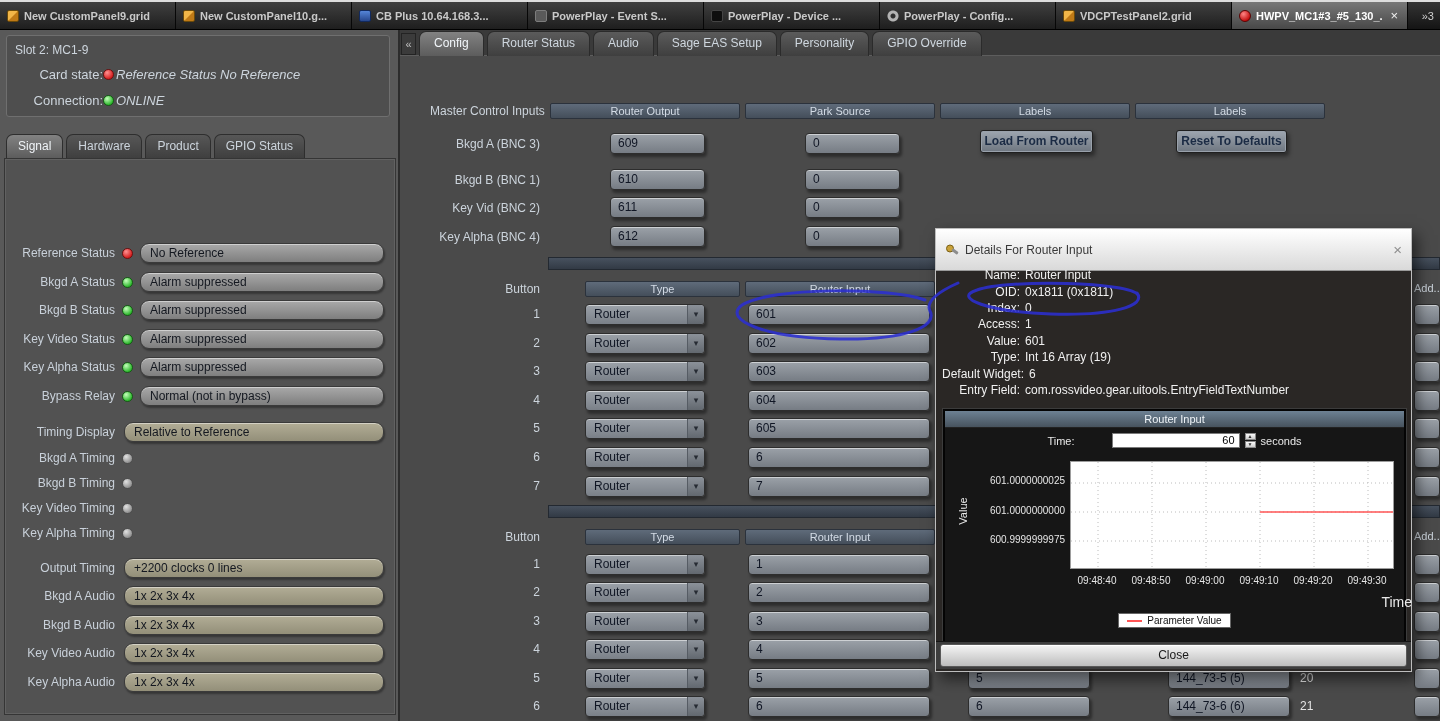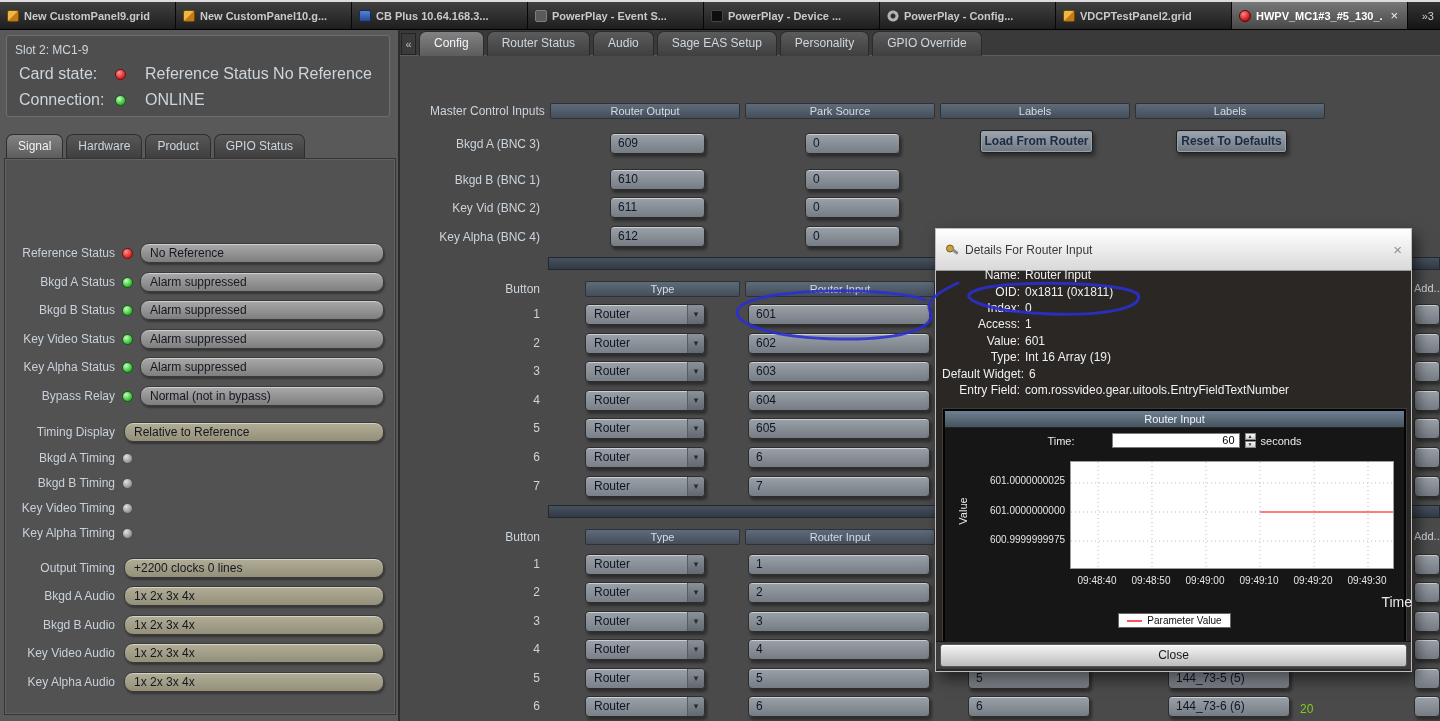--- a/index.html
+++ b/index.html
@@ -20,23 +20,23 @@
 .icon-dark{background:#0e0e0e;border:1px solid #444;}
 .icon-gear{background:radial-gradient(circle,#2e2e2e 0 2px,#b3b3b3 3px 5px,rgba(0,0,0,0) 6px);}
 .icon-rec{border-radius:50%;background:radial-gradient(circle at 35% 30%,#ff8585,#c00b0b 75%);border:1px solid #5e0303;}
 .tclose{margin-left:auto;color:#efefef;font-size:13px;line-height:12px;padding:0 2px;}
 .tab-overflow{flex:1;display:flex;align-items:center;justify-content:flex-end;padding-right:6px;color:#cfcfcf;font-size:11px;}
 
 
 #left-panel{position:absolute;top:30px;left:0;width:400px;height:691px;background:#595959;border-right:2px solid #2c2c2c;}
 .infobox{position:absolute;left:6px;top:5px;width:384px;height:82px;background:#4e4e4e;border:1px solid #6f6f6f;border-radius:3px;}
 .info-title{position:absolute;left:8px;top:7px;color:#cdd5dd;font-size:12px;}
-.info-row{position:absolute;left:12px;width:370px;height:14px;display:flex;align-items:center;color:#cdd5dd;font-size:16px;}
+.info-row{position:absolute;left:0;width:370px;height:14px;display:flex;align-items:center;color:#cdd5dd;font-size:13px;text-align:right;}
 .info-row .ilabel{flex:0 0 96px;}
-.info-row .ivalue{margin-left:19px;}
+.info-row .ivalue{margin-left:2px;font-style:italic;}
 .led{width:11px;height:11px;border-radius:50%;flex:0 0 11px;}
 .led.red{background:radial-gradient(circle at 35% 30%,#ff9090,#d41f1f 72%);border:1px solid #6e0e0e;}
 .led.green{background:radial-gradient(circle at 35% 30%,#c4ffba,#2db82d 72%);border:1px solid #145c14;}
 .led.gray{background:radial-gradient(circle at 35% 30%,#e2e2e2,#919191 72%);border:1px solid #4e4e4e;}
 .ltabs{position:absolute;left:6px;top:104px;display:flex;gap:3px;height:25px;}
 .ltab{padding:4px 11px;font-size:12px;color:#cdd5dd;background:linear-gradient(#575757,#3e3e3e);border:1px solid #2e2e2e;border-bottom:none;border-radius:7px 7px 0 0;cursor:pointer;white-space:nowrap;}
 .ltab.active{background:linear-gradient(#828282,#5b5b5b);color:#f0f4f8;}
 .statusbox{position:absolute;left:4px;top:128px;width:392px;height:557px;background:#525252;border:1px solid #353535;box-shadow:inset 0 0 0 1px #616161;}
 .srow{position:absolute;left:2px;width:386px;height:22px;display:flex;align-items:center;}
 .slabel{flex:0 0 110px;text-align:right;color:#c9d1da;font-size:12px;padding-right:2px;white-space:nowrap;}
@@ -52,21 +52,21 @@
 .mtab.active{background:linear-gradient(#828282,#5c5c5c);color:#f2f6fa;}
 #content{position:absolute;left:400px;top:56px;width:1040px;height:665px;background:#4a4a4a;}
 .mlabel{position:absolute;left:400px;width:140px;text-align:right;color:#ccd4dc;font-size:12px;height:20px;line-height:20px;white-space:nowrap;padding-left:30px;}
 .colhdr{position:absolute;height:16px;line-height:15px;text-align:center;background:linear-gradient(#5f6b7a,#444e5a);border:1px solid #2b323c;border-radius:2px;color:#d4dce6;font-size:11px;}
 .field{position:absolute;height:21px;background:linear-gradient(#9ba1a8,#767c84);border:1px solid #2d2d2d;border-radius:4px;color:#101624;font-size:12px;line-height:19px;padding:0 7px;white-space:nowrap;overflow:hidden;box-shadow:inset 0 1px 0 rgba(255,255,255,.5),2px 3px 3px rgba(0,0,0,.4);}
 .pushbtn{position:absolute;height:23px;background:linear-gradient(#9ea6b0,#6e7680);border:1px solid #1f1f1f;border-radius:3px;color:#1b2b44;font-size:12px;font-weight:bold;text-align:center;line-height:21px;cursor:pointer;box-shadow:inset 0 0 0 1px #99a1ab,2px 3px 4px rgba(0,0,0,.45);}
 .divbar{position:absolute;left:548px;width:892px;height:13px;background:linear-gradient(#47515e,#323a45);border:1px solid #232931;}
 .dropdown{position:absolute;height:21px;background:linear-gradient(#9ba1a8,#7a8088);border:1px solid #2d2d2d;border-radius:4px;color:#101624;font-size:12px;line-height:19px;padding:0 20px 0 8px;cursor:pointer;box-shadow:inset 0 1px 0 rgba(255,255,255,.5),2px 3px 3px rgba(0,0,0,.4);}
 .dropdown .chev{position:absolute;right:0;top:0;width:17px;height:19px;border-left:1px solid #565c64;background:linear-gradient(#8b9199,#62686f);color:#262b33;font-size:9px;text-align:center;line-height:18px;border-radius:0 4px 4px 0;}
 .addlabel{position:absolute;left:1414px;width:26px;color:#ccd4dc;font-size:11px;white-space:nowrap;overflow:hidden;}
-.plainnum{position:absolute;color:#84cc16;font-size:12px;height:20px;line-height:20px;margin-top:31px;}
+.plainnum{position:absolute;color:#e5e5e5;font-size:12px;height:20px;line-height:20px;}
 
 
 #dialog{position:absolute;left:935px;top:228px;width:477px;height:444px;background:#2a2725;border:1px solid #bdbdbd;box-shadow:5px 7px 14px rgba(0,0,0,.55);z-index:30;}
 .dlg-title{position:absolute;top:0;left:0;right:0;height:42px;background:linear-gradient(#ffffff,#d9d9d9);border-bottom:1px solid #9a9a9a;display:flex;align-items:center;padding:0 9px;gap:6px;}
 .dlg-title-text{font-size:12px;color:#3a3a3a;}
 .dlg-x{margin-left:auto;color:#8f8f8f;font-size:15px;cursor:pointer;}
 .dfield{position:absolute;left:6px;width:465px;height:16px;display:flex;color:#f0f0f0;font-size:12px;line-height:16px;}
 .dlabel{flex:0 0 auto;min-width:78px;text-align:right;white-space:nowrap;}
 .dvalue{margin-left:5px;white-space:nowrap;}
 .chartpanel{position:absolute;left:7px;top:180px;width:463px;height:234px;background:#161616;border:2px solid #040404;box-shadow:0 0 0 1px #3c3c3c;}

